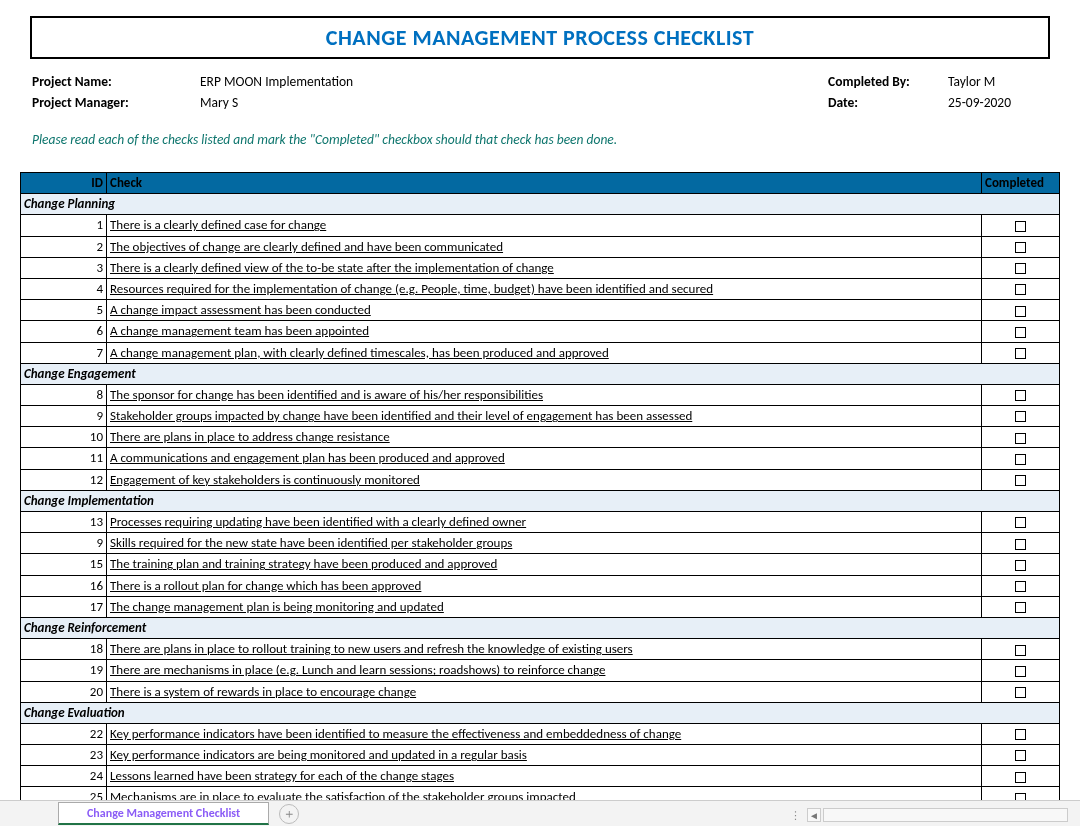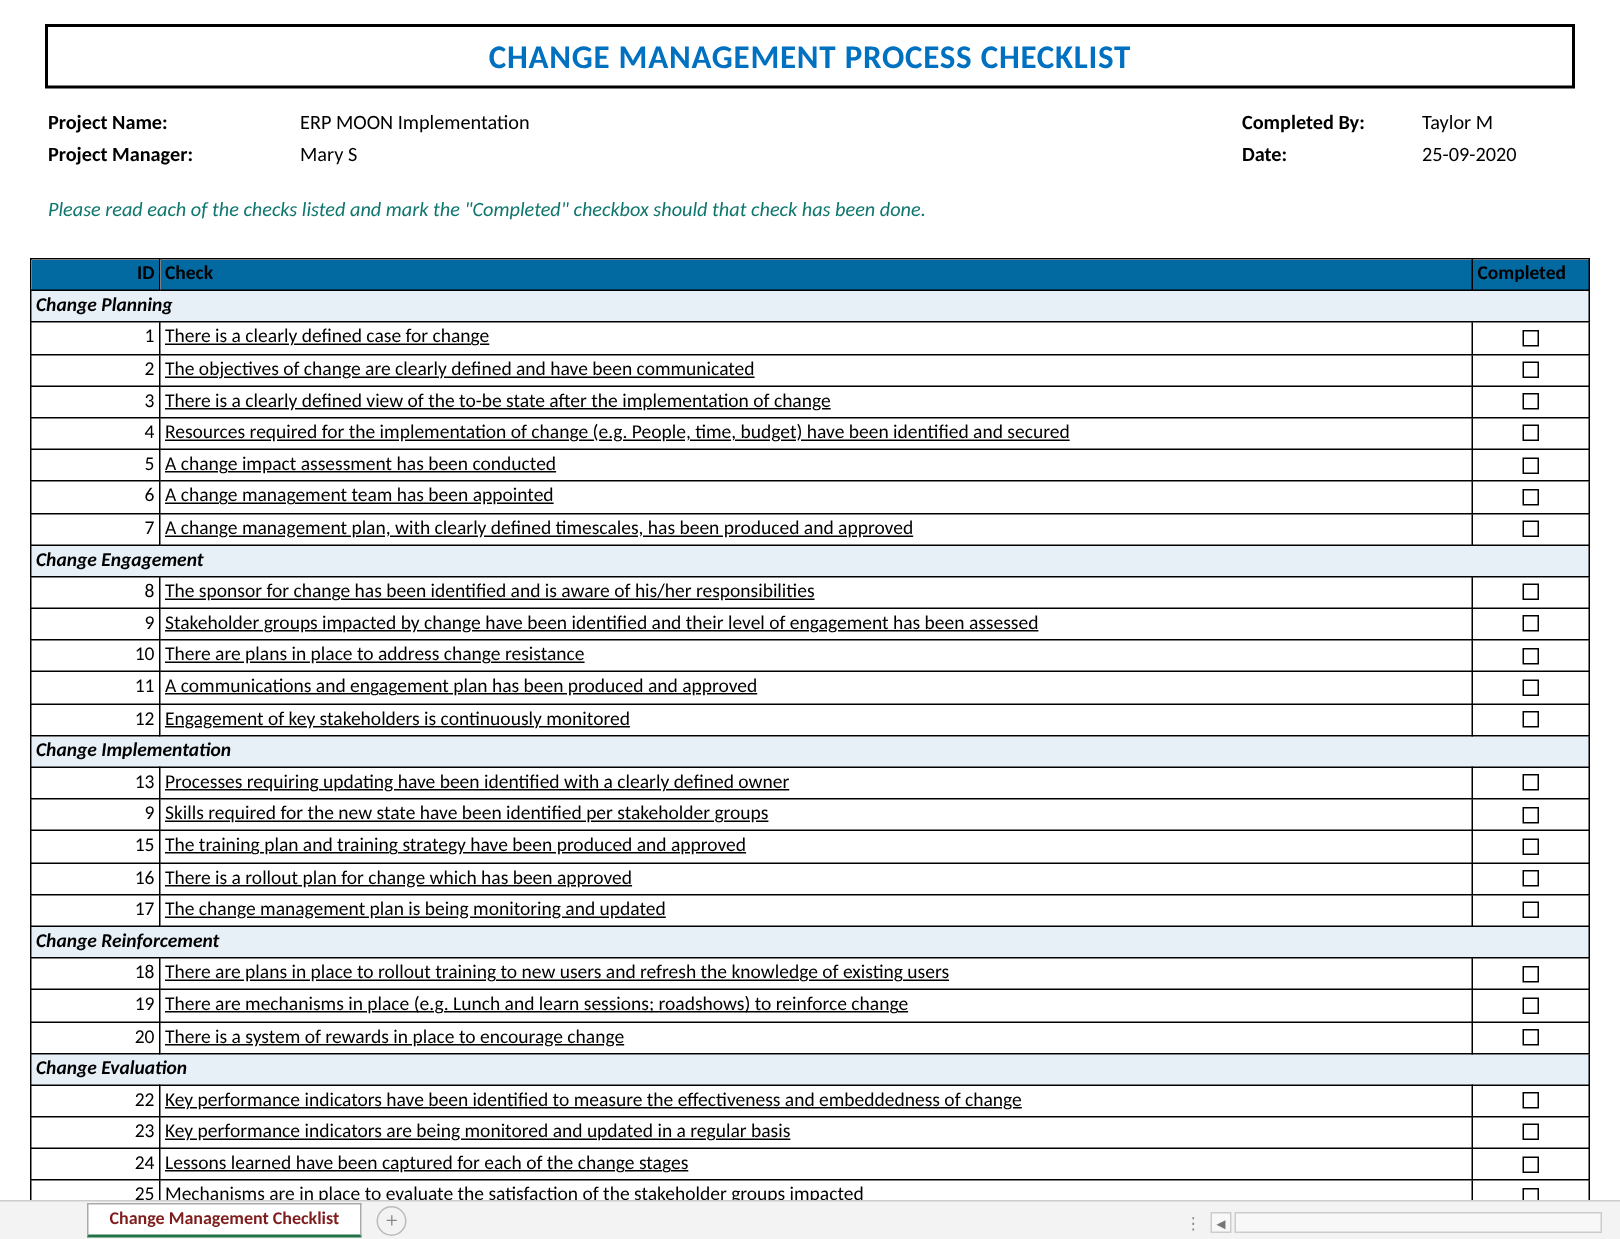--- a/index.html
+++ b/index.html
@@ -101,23 +101,23 @@
     background: #f3f3f3;
     display: flex;
     align-items: center;
     font-size: 12px;
   }
   .tab-strip .nav-spacer { width: 58px; }
   .tab {
     background: #fff;
     border: 1px solid #aaa;
     border-bottom: 2px solid #217346;
-    color: #7f1d1d;
+    color: #8b5cf6;
     font-weight: bold;
-    padding: 3px 14px;
+    padding: 3px 28px;
     margin-right: 2px;
     cursor: pointer;
   }
   .tab-add {
     width: 20px; height: 20px;
     border: 1px solid #bbb;
     border-radius: 50%;
     color: #888;
     text-align: center;
     line-height: 17px;
@@ -313,21 +313,21 @@
           <td class="cell-check">Key performance indicators have been identified to measure the effectiveness and embeddedness of change</td>
           <td class="cell-comp"><span class="cb"></span></td>
         </tr>
         <tr>
           <td class="cell-id">23</td>
           <td class="cell-check">Key performance indicators are being monitored and updated in a regular basis</td>
           <td class="cell-comp"><span class="cb"></span></td>
         </tr>
         <tr>
           <td class="cell-id">24</td>
-          <td class="cell-check">Lessons learned have been captured for each of the change stages</td>
+          <td class="cell-check">Lessons learned have been strategy for each of the change stages</td>
           <td class="cell-comp"><span class="cb"></span></td>
         </tr>
         <tr>
           <td class="cell-id">25</td>
           <td class="cell-check">Mechanisms are in place to evaluate the satisfaction of the stakeholder groups impacted</td>
           <td class="cell-comp"><span class="cb"></span></td>
         </tr>
       </tbody>
   </table>
 

